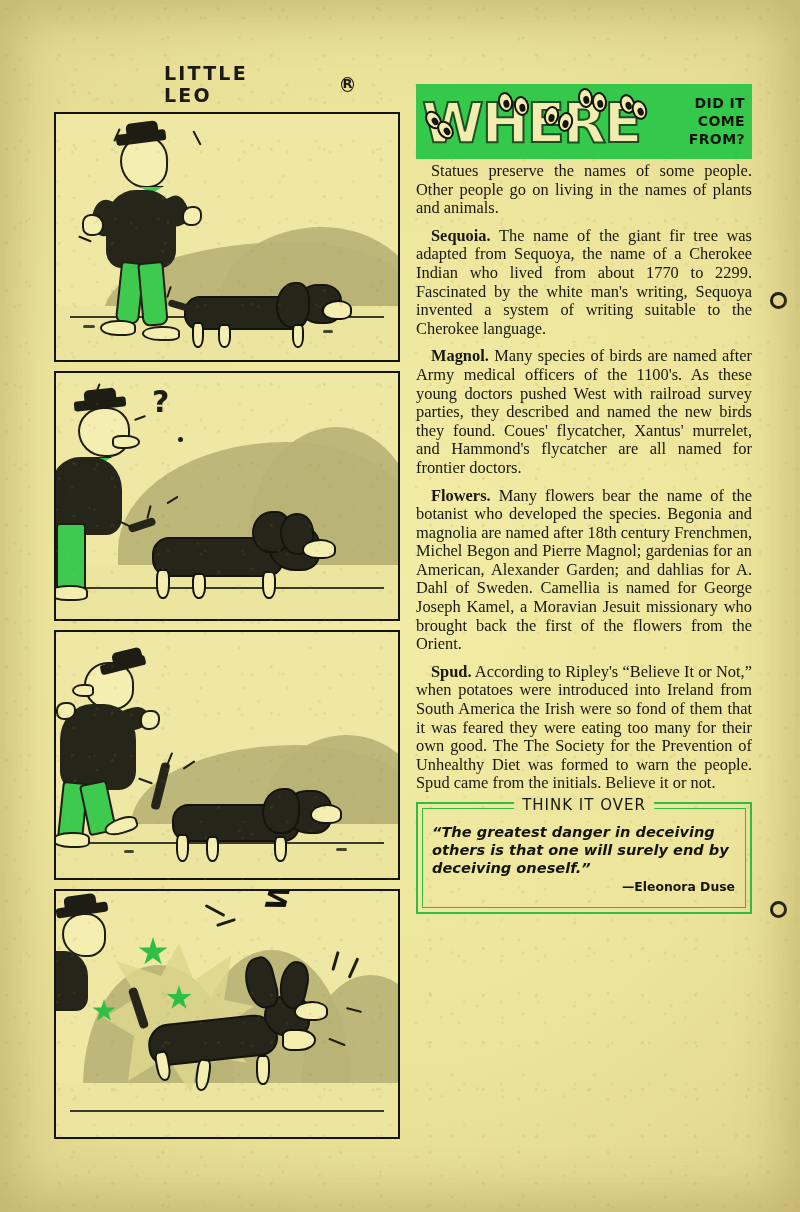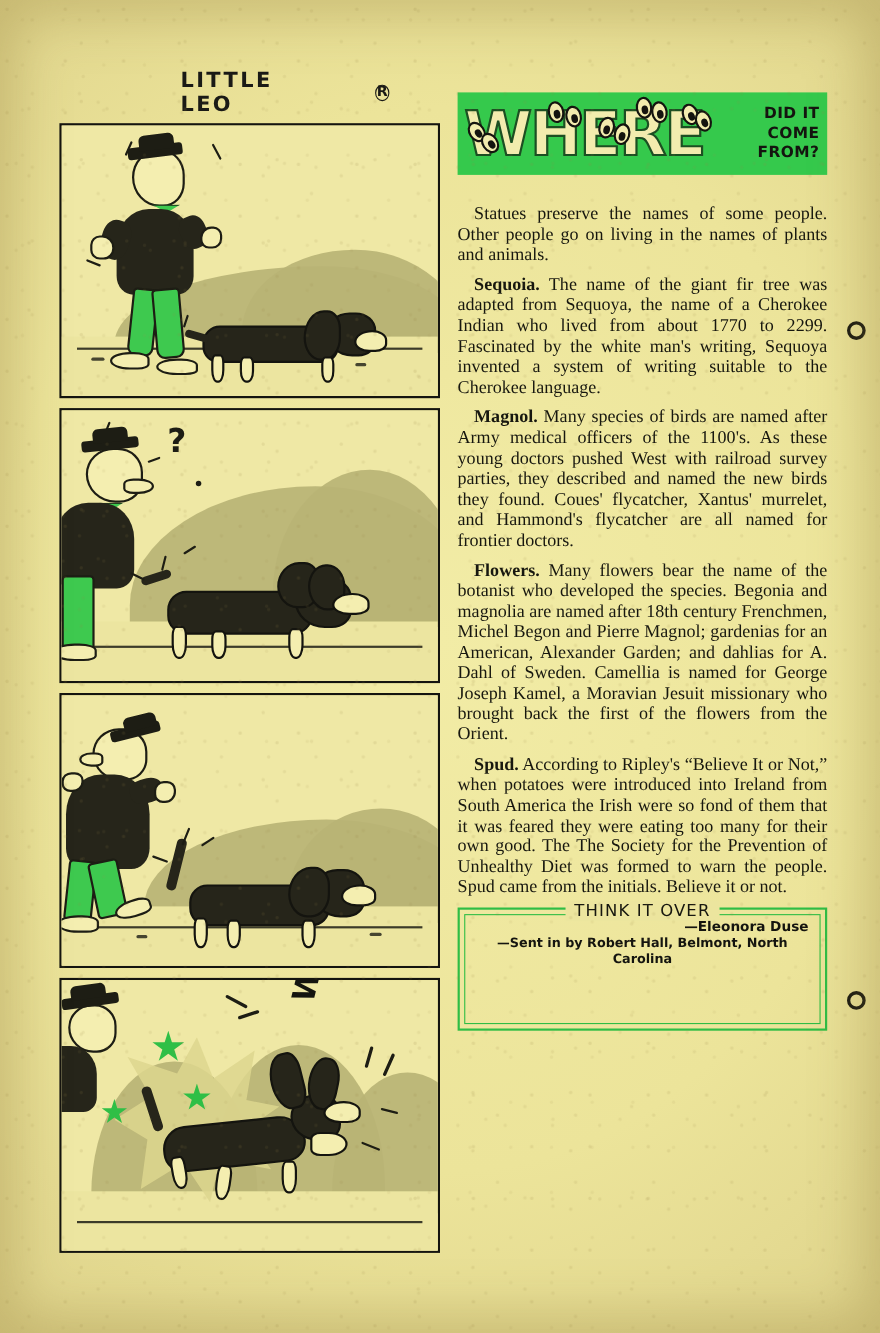--- a/index.html
+++ b/index.html
@@ -121,21 +121,21 @@
   .eye:after {
     content:""; position:absolute; left:3px; top:6px; width:6px; height:8px;
     border-radius:50%; background:#14140f;
   }
   #banner-sub {
     position:absolute; right:7px; top:10px; width:86px;
     font-family:"DejaVu Sans", sans-serif; font-weight:bold; font-size:14px;
     color:#14140f; line-height:18px; letter-spacing:.4px;text-align:right;
   }
 
-  #body-text { margin-top:26px; width:336px; }
+  #body-text { margin-top:3px; width:336px; }
   #body-text p {
     margin:0 0 9px 0; font-size:16.4px; line-height:18.6px;
     text-align:justify; color:#17170f; text-indent:15px;
     font-family:"Liberation Serif", serif;
   }
   #body-text p b { font-weight:bold; }
 
   
   #think {
     position:relative; margin-top:9px; width:336px; height:112px;
@@ -365,22 +365,22 @@
         <b>Flowers.</b><span> Many flowers bear the name of the botanist who developed the species. Begonia and magnolia are named after 18th century Frenchmen, Michel Begon and Pierre Magnol; gardenias for an American, Alexander Garden; and dahlias for A. Dahl of Sweden. Camellia is named for George Joseph Kamel, a Moravian Jesuit missionary who brought back the first of the flowers from the Orient.</span>
       </p>
       <p>
         <b>Spud.</b><span> According to Ripley's “Believe It or Not,” when potatoes were introduced into Ireland from South America the Irish were so fond of them that it was feared they were eating too many for their own good. The The Society for the Prevention of Unhealthy Diet was formed to warn the people. Spud came from the initials. Believe it or not.</span>
       </p>
     </div>
 
     <div id="think">
       <div id="think-inner">
         <div id="think-title">THINK IT OVER</div>
+        <div id="think-quote">“The greatest danger in deceiving others is that one will surely end by deceiving oneself.”</div>
         <div id="think-author">—Eleonora Duse</div>
-        <div id="think-credit">—Sent in by Robert Hall, Belmont, North Carolina</div>
       </div>
     </div>
   </div>
 
 
   <div class="ring" style="left:770px;top:292px;"></div>
   <div class="ring" style="left:770px;top:901px;"></div>
 
   <div id="grain"></div>
   <div id="vignette"></div>

